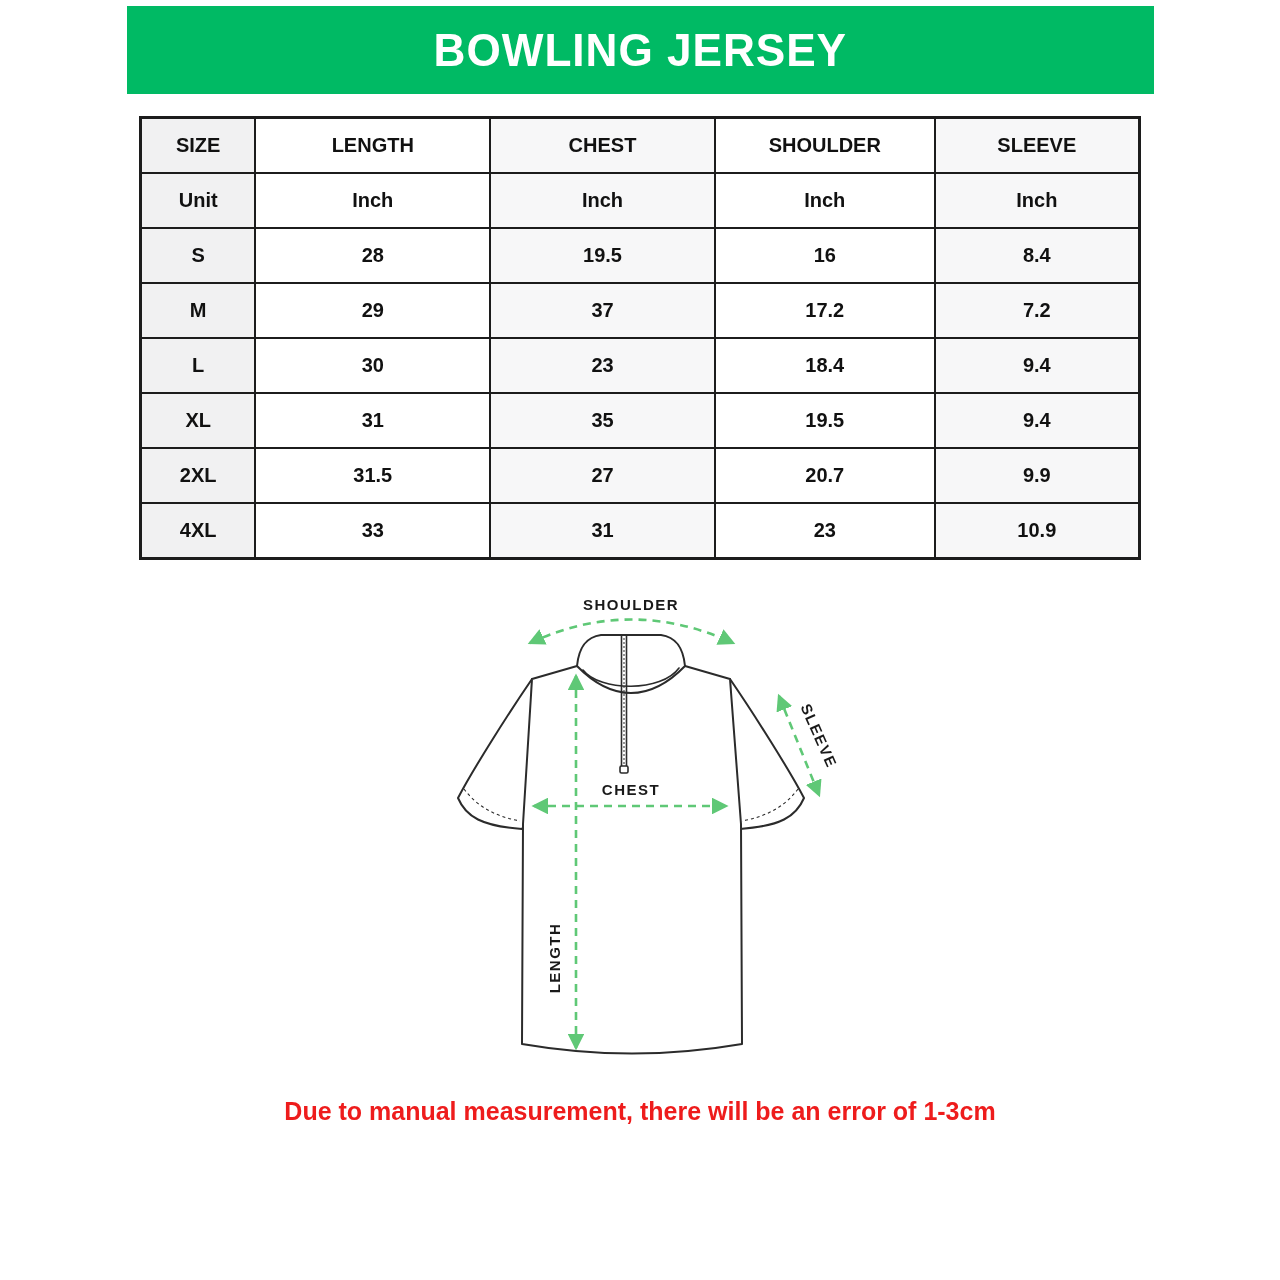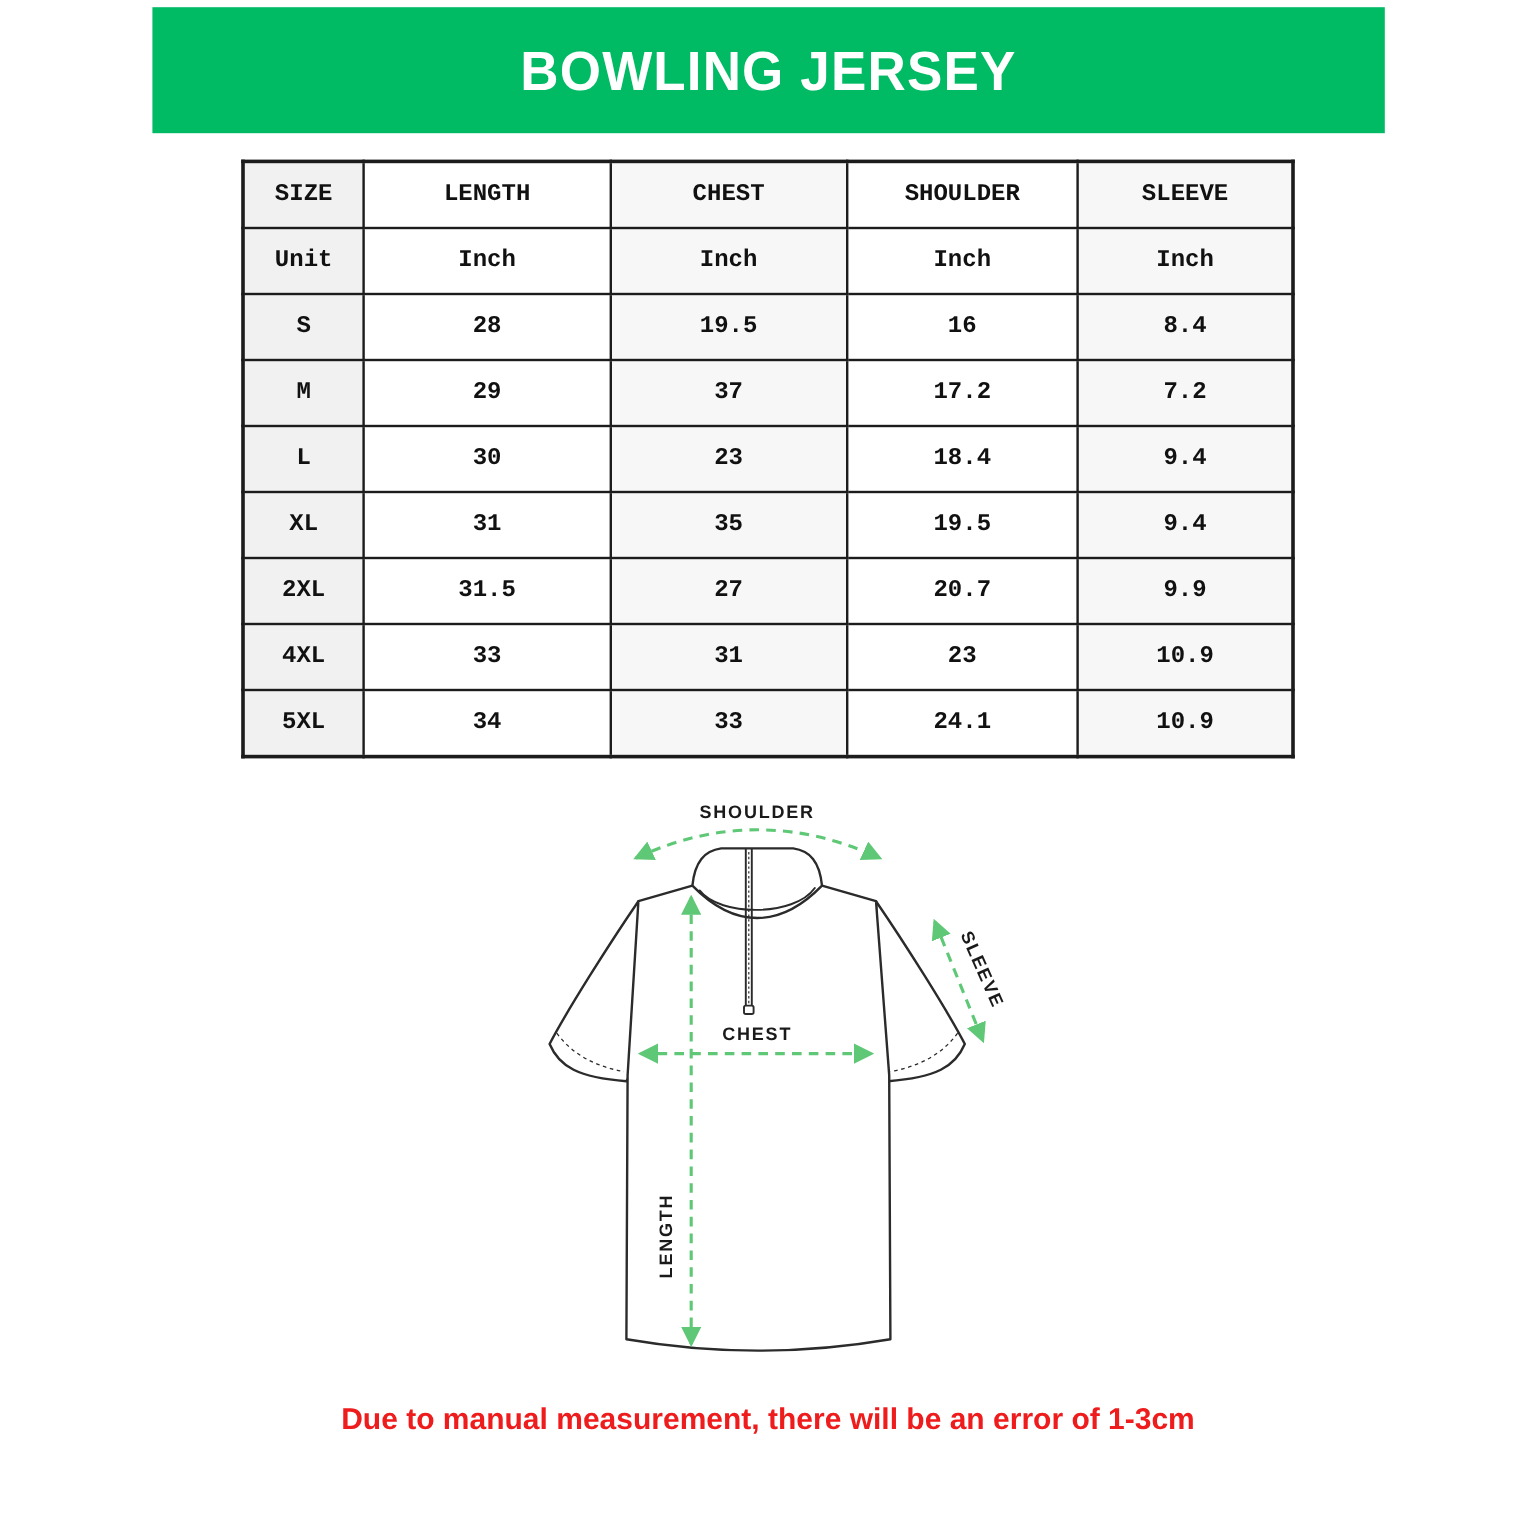--- a/index.html
+++ b/index.html
@@ -3,36 +3,35 @@
 <meta charset="utf-8">
 <style>
   html,body{margin:0;padding:0;background:#ffffff;}
   body{
     width:1280px;height:1280px;
     font-family:"Liberation Sans", sans-serif;
     color:#111;
     overflow:hidden;
   }
   .banner{
-    width:1027px;height:105px;
+    width:1027px;height:88px;
     margin:6px auto 0 auto;
     background:#00ba64;
     display:flex;align-items:center;justify-content:center;
   }
   .banner h1{
     margin:0;color:#ffffff;
     font-size:46px;font-weight:bold;letter-spacing:1px;
     transform:scaleX(.96);
   }
   table.size-table{
-    width:878px;margin:22px auto 4px auto;
+    width:1002px;margin:22px auto 4px auto;
     border-collapse:collapse;
     border:3px solid #1c1c1c;
     table-layout:fixed;
-    font-family:Liberation Mono, monospace;
   }
   table.size-table td, table.size-table th{
     border:2px solid #1c1c1c;
     height:53px;
     text-align:center;vertical-align:middle;
     font-size:20px;font-weight:bold;
     padding:0;
   }
   .c0{background:#f1f1f2;}
   .c1,.c3{background:#ffffff;}
@@ -124,27 +123,20 @@
         <td class="c3">20.7</td>
         <td class="c4">9.9</td>
       </tr>
       <tr>
         <td class="c0">4XL</td>
         <td class="c1">33</td>
         <td class="c2">31</td>
         <td class="c3">23</td>
         <td class="c4">10.9</td>
       </tr>
-      <tr>
-        <td class="c0">5XL</td>
-        <td class="c1">34</td>
-        <td class="c2">33</td>
-        <td class="c3">24.1</td>
-        <td class="c4">10.9</td>
-      </tr>
     </tbody>
 </table>
 
 <div class="diagram-wrap">
   <svg width="440" height="485" viewBox="0 0 440 485">
     <defs>
       <marker id="arrow" viewBox="0 0 10 10" refX="8.5" refY="5" markerWidth="6.5" markerHeight="6.5" orient="auto-start-reverse">
         <path d="M0,0 L10,5 L0,10 z" fill="#5fc876"></path>
       </marker>
     </defs>

